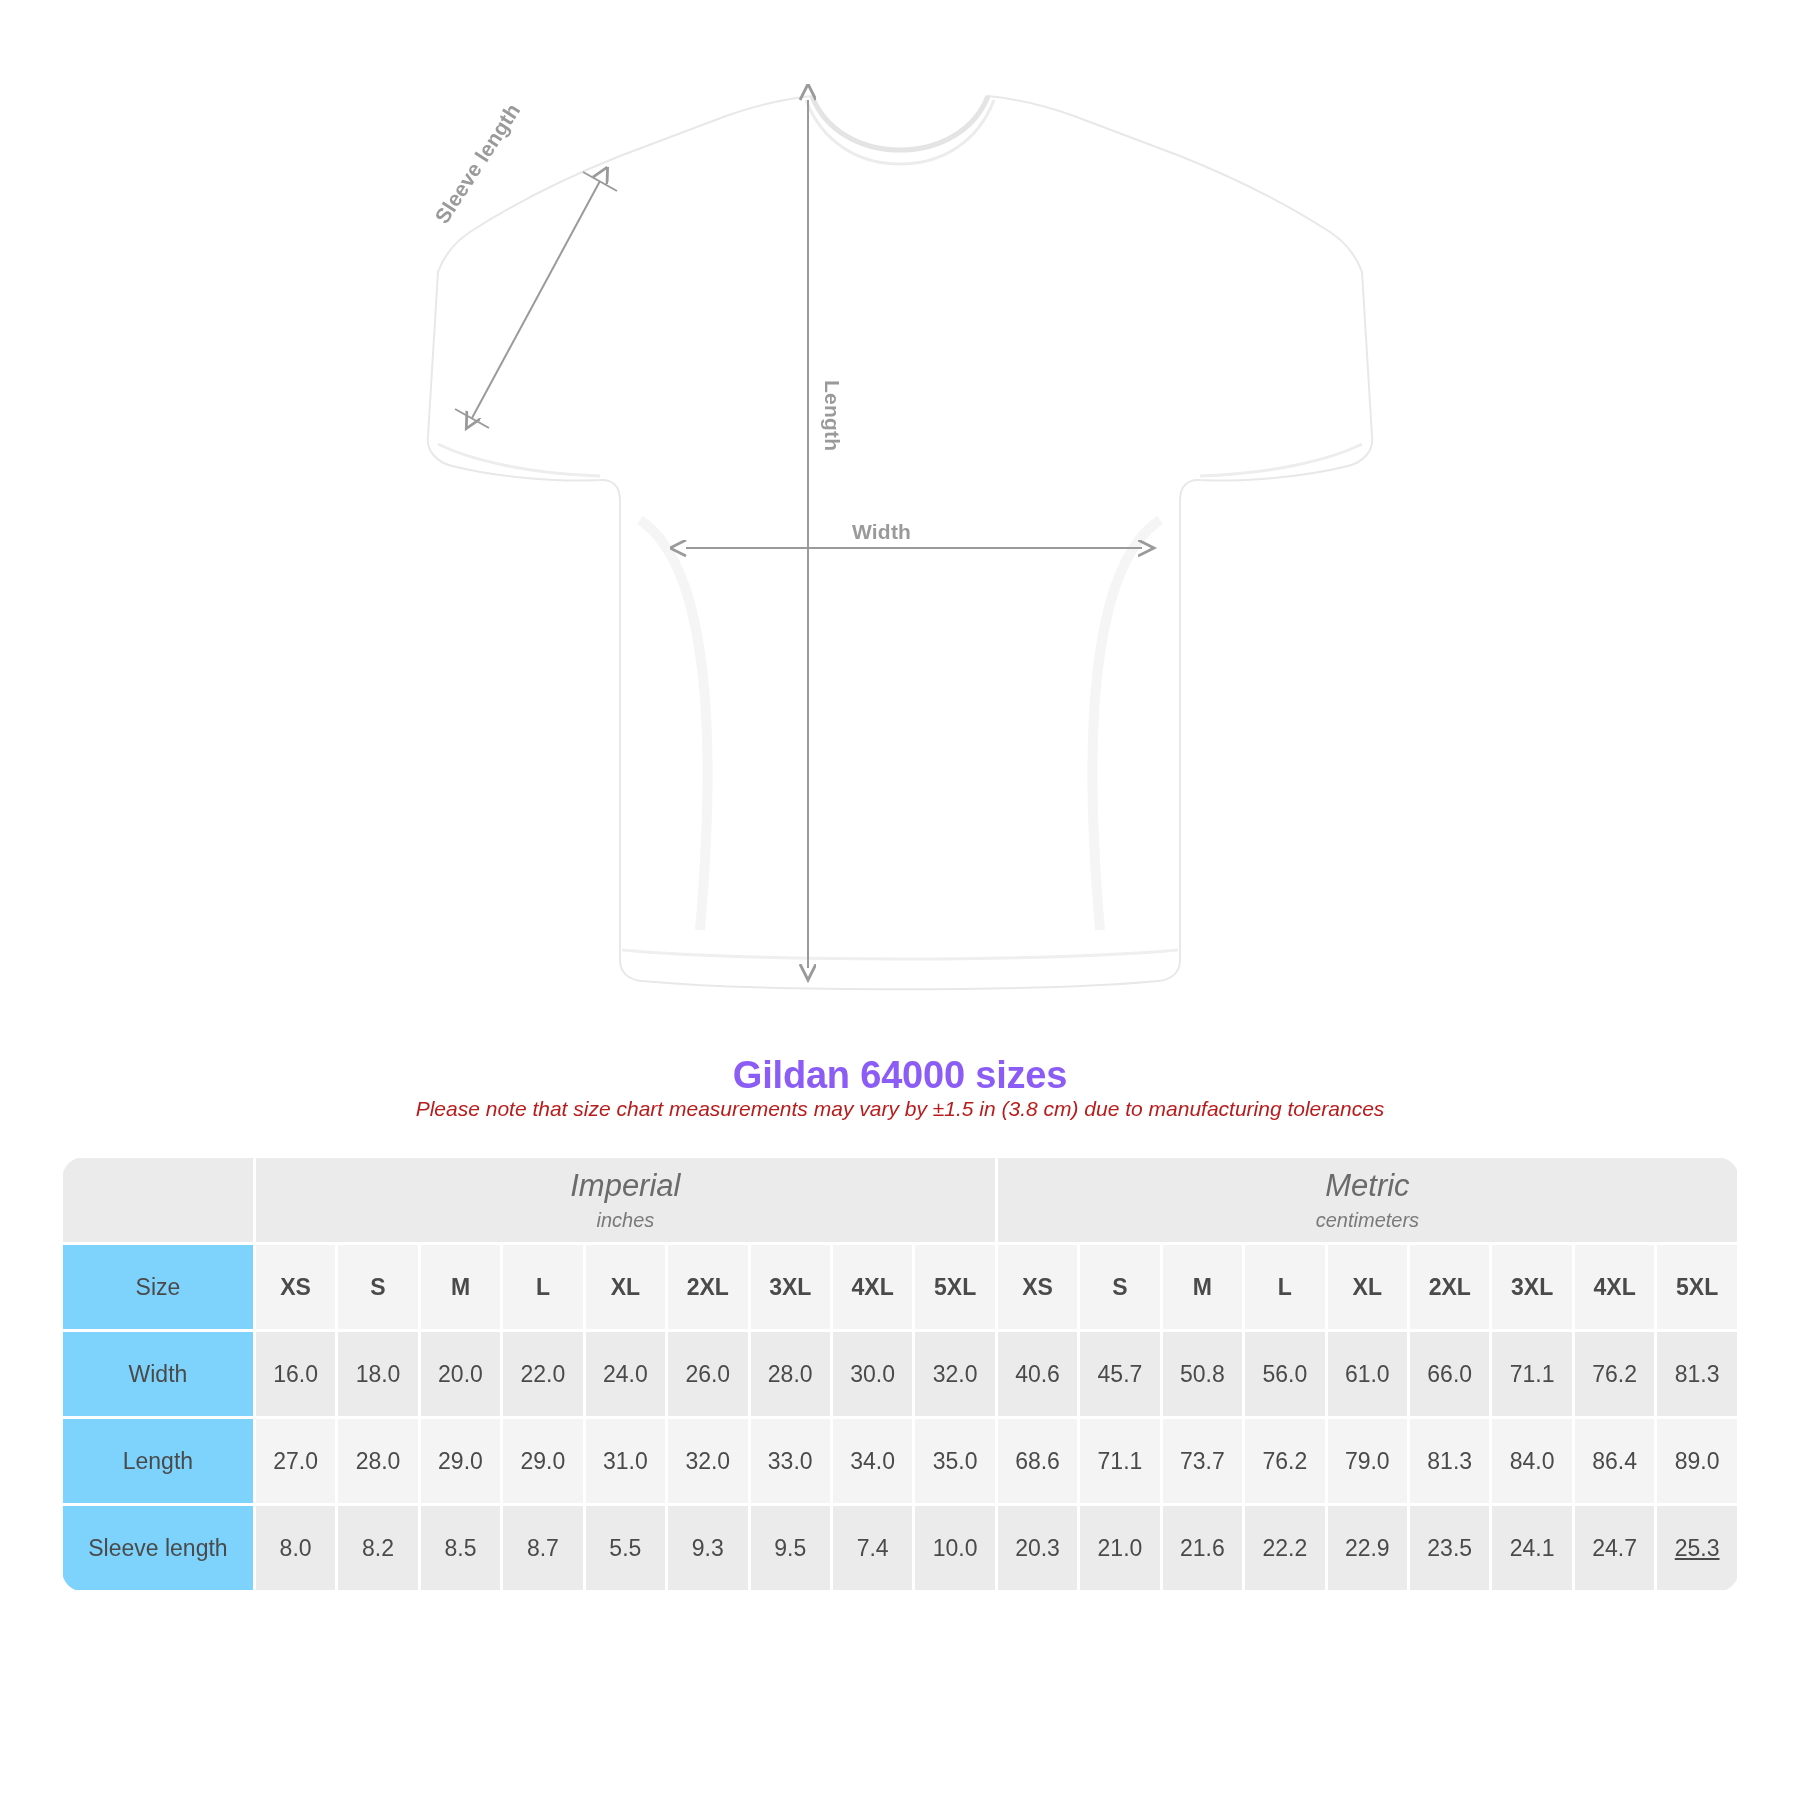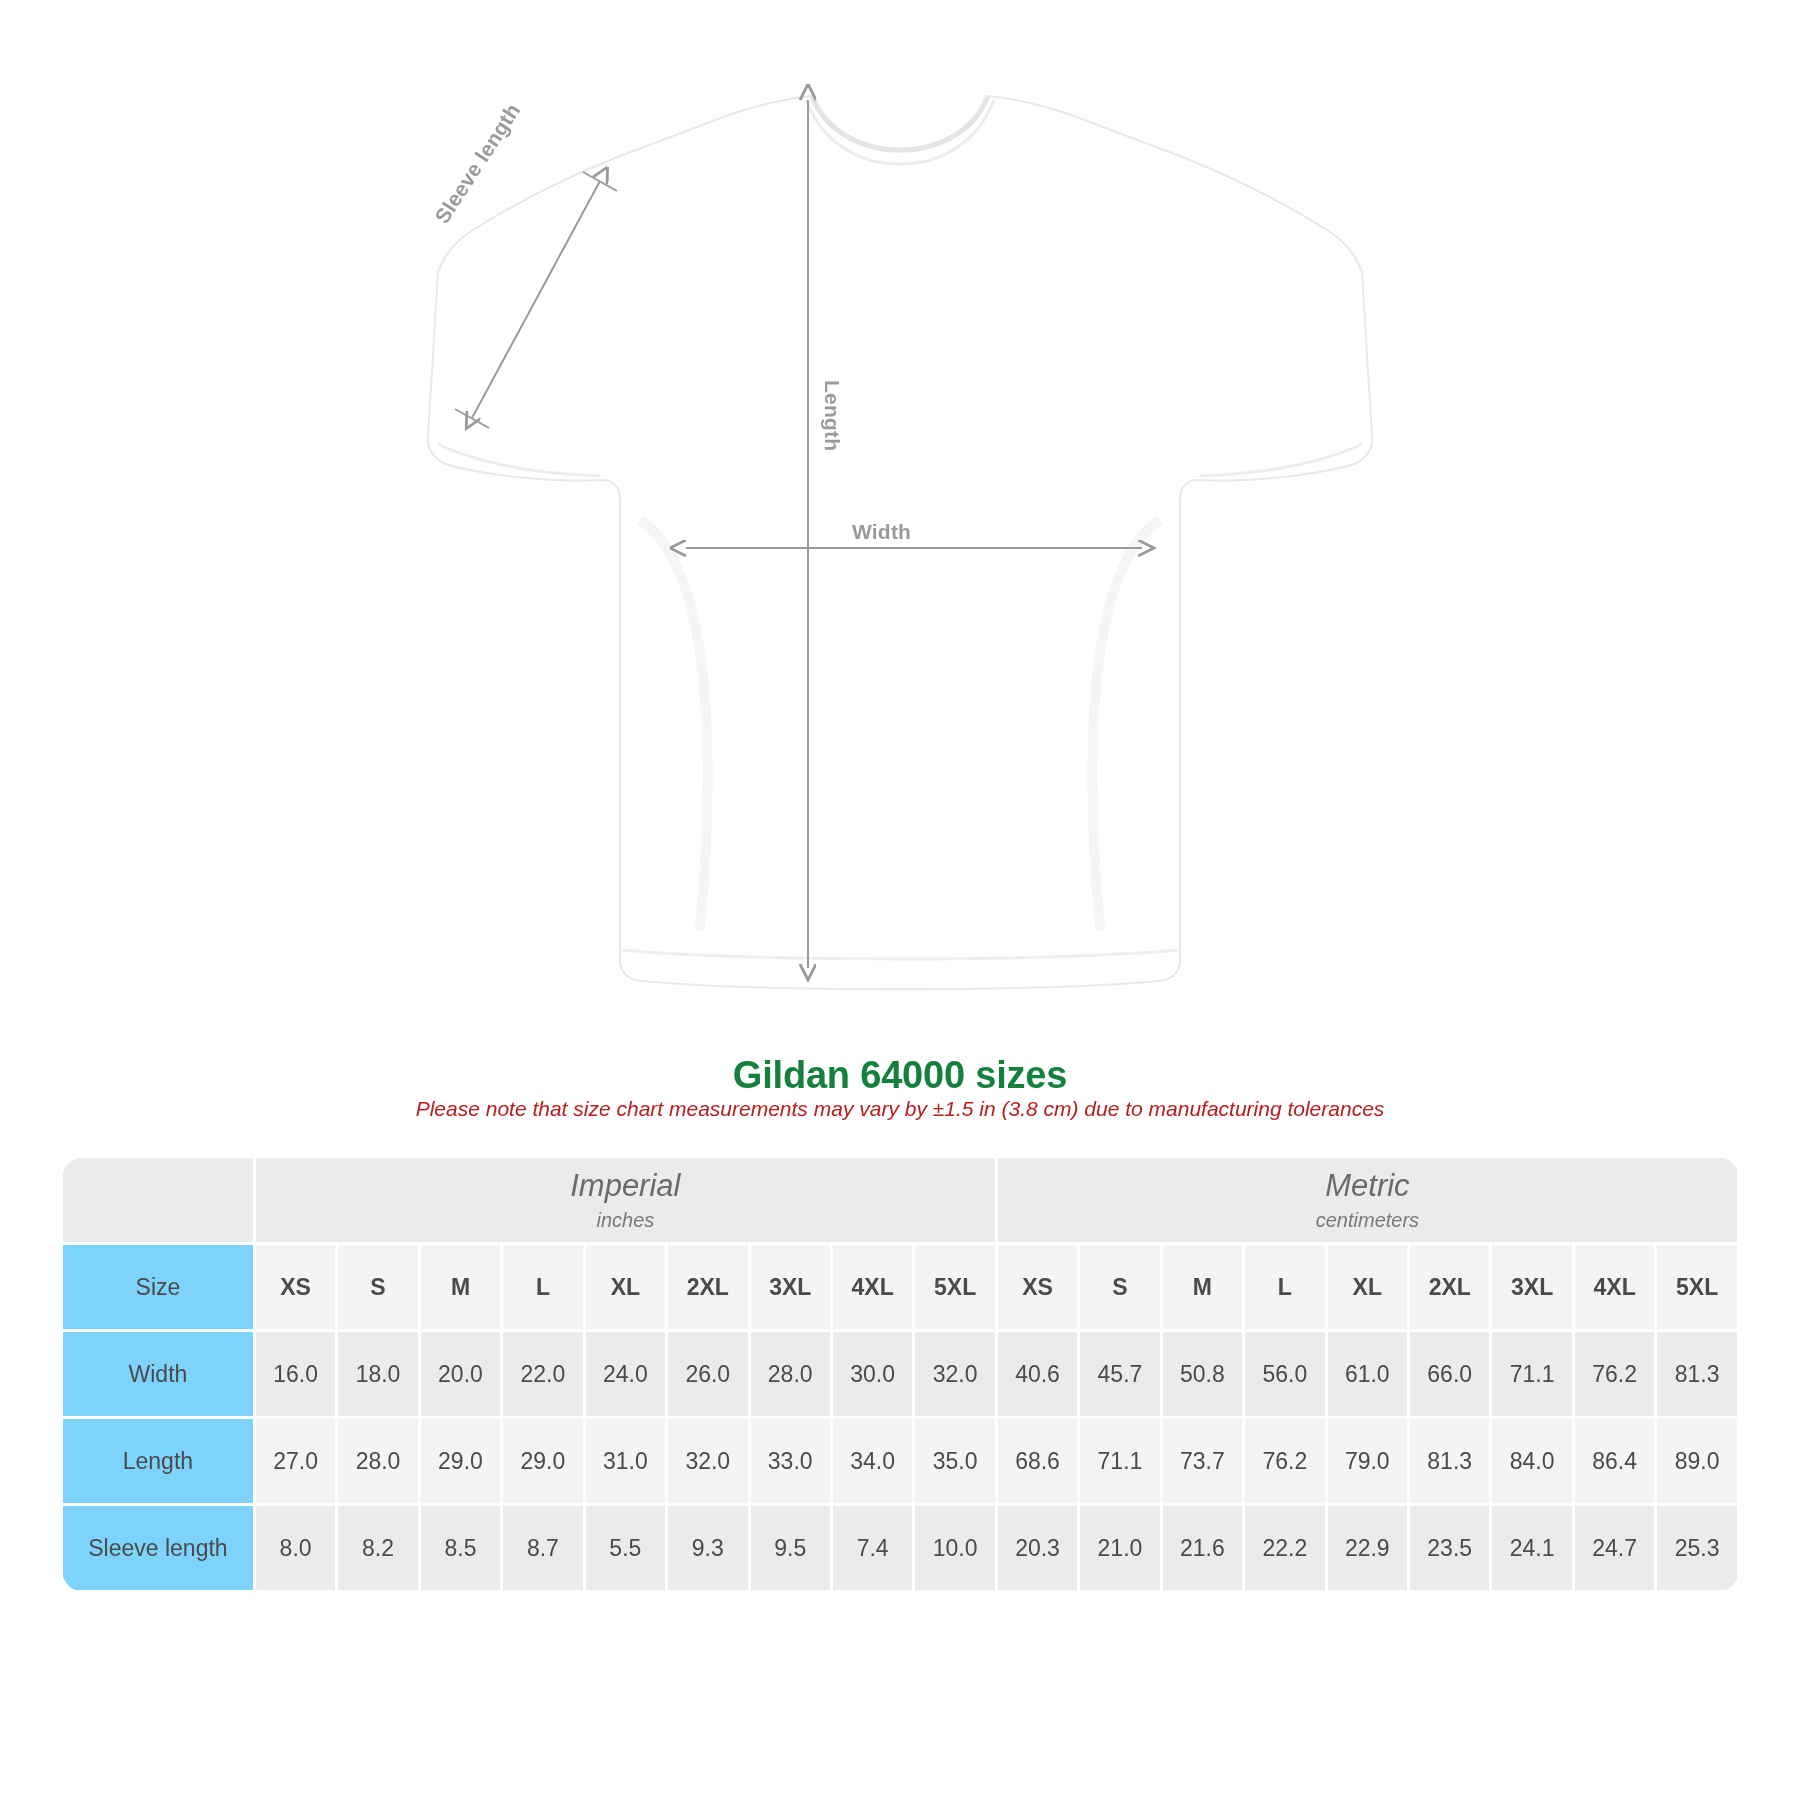--- a/index.html
+++ b/index.html
@@ -58,21 +58,21 @@
   }
 
   
   .title-block {
     text-align: center;
     margin-top: 14px;
   }
   .chart-title {
     font-size: 38px;
     font-weight: bold;
-    color: #15803d;
+    color: #8b5cf6;
     margin: 0;
     letter-spacing: -0.2px;
   }
   .chart-note {
     font-size: 21px;
     font-style: italic;
     color: #b91c1c;
   }
 
   
@@ -129,21 +129,21 @@
   }
   .cell-shaded {
     background: #ebebeb;
   }
   .cell-plain {
     background: #f4f4f4;
   }
   .corner-tl { border-top-left-radius: 22px; }
   .corner-tr { border-top-right-radius: 22px; }
   .corner-bl { border-bottom-left-radius: 22px; }
-  .corner-br { border-bottom-right-radius: 22px; }
+  .corner-br { border-bottom-right-radius: 22px; text-decoration: underline; }
 </style>
 </head>
 <body>
 
 <div class="page">
 
   <div class="illustration">
     <svg class="shirt-svg" width="1800" height="1040" viewBox="0 0 1800 1040">
       <defs>
         <marker id="arrowStart" markerWidth="10" markerHeight="10" refX="8" refY="4" orient="auto">

